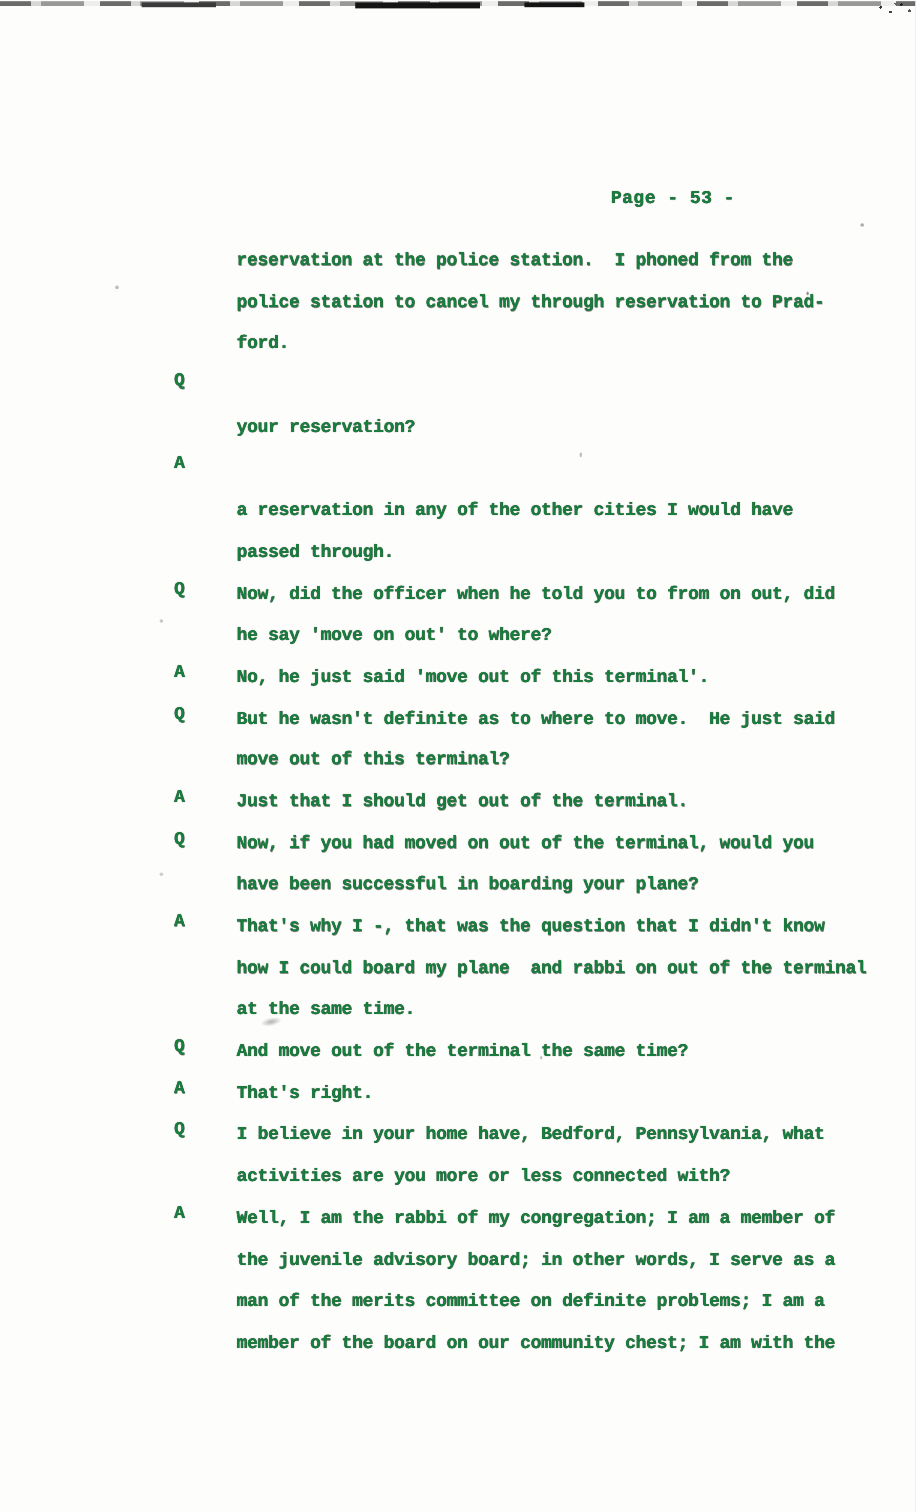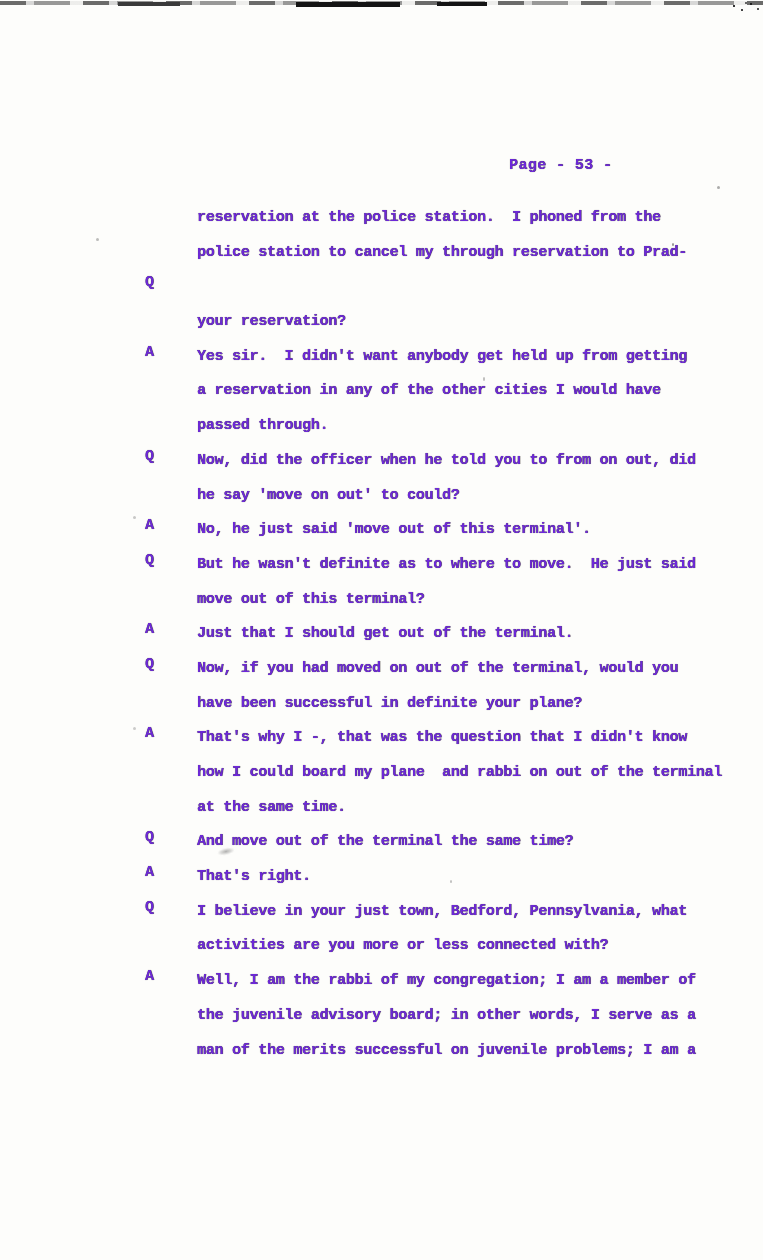--- a/index.html
+++ b/index.html
@@ -3,21 +3,21 @@
 <meta charset="utf-8">
 <style>
   html,body{margin:0;padding:0;background:#e8e8e8;}
   .page{
     position:relative;
     width:763px;height:1260px;
     margin:0 auto;
     background:#fdfdfb;
     overflow:hidden;
     font-family:"Liberation Mono", monospace;
-    color:#6d28d9;
+    color:#15803d;
   }
   
   .scan-edge{
     position:absolute;top:1px;left:0;width:100%;height:4px;
     background:repeating-linear-gradient(90deg,
       rgba(45,45,45,.70) 0 26px,
       rgba(130,130,130,.30) 26px 34px,
       rgba(70,70,70,.55) 34px 70px,
       rgba(170,170,170,.18) 70px 83px);
     filter:blur(.4px);
@@ -85,45 +85,48 @@
   <div class="transcript">
       <div class="row">
         <span class="speaker"></span>
         <span class="text">reservation at the police station.  I phoned from the</span>
       </div>
       <div class="row">
         <span class="speaker"></span>
         <span class="text">police station to cancel my through reservation to Prad-</span>
       </div>
       <div class="row">
+        <span class="speaker"></span>
+        <span class="text">ford.</span>
+      </div>
+      <div class="row">
         <span class="speaker">Q</span>
       </div>
       <div class="row">
         <span class="speaker"></span>
         <span class="text">your reservation?</span>
       </div>
       <div class="row">
         <span class="speaker">A</span>
-        <span class="text">Yes sir.  I didn't want anybody get held up from getting</span>
       </div>
       <div class="row">
         <span class="speaker"></span>
         <span class="text">a reservation in any of the other cities I would have</span>
       </div>
       <div class="row">
         <span class="speaker"></span>
         <span class="text">passed through.</span>
       </div>
       <div class="row">
         <span class="speaker">Q</span>
         <span class="text">Now, did the officer when he told you to from on out, did</span>
       </div>
       <div class="row">
         <span class="speaker"></span>
-        <span class="text">he say 'move on out' to could?</span>
+        <span class="text">he say 'move on out' to where?</span>
       </div>
       <div class="row">
         <span class="speaker">A</span>
         <span class="text">No, he just said 'move out of this terminal'.</span>
       </div>
       <div class="row">
         <span class="speaker">Q</span>
         <span class="text">But he wasn't definite as to where to move.  He just said</span>
       </div>
       <div class="row">
@@ -133,21 +136,21 @@
       <div class="row">
         <span class="speaker">A</span>
         <span class="text">Just that I should get out of the terminal.</span>
       </div>
       <div class="row">
         <span class="speaker">Q</span>
         <span class="text">Now, if you had moved on out of the terminal, would you</span>
       </div>
       <div class="row">
         <span class="speaker"></span>
-        <span class="text">have been successful in definite your plane?</span>
+        <span class="text">have been successful in boarding your plane?</span>
       </div>
       <div class="row">
         <span class="speaker">A</span>
         <span class="text">That's why I -, that was the question that I didn't know</span>
       </div>
       <div class="row">
         <span class="speaker"></span>
         <span class="text">how I could board my plane  and rabbi on out of the terminal</span>
       </div>
       <div class="row">
@@ -157,37 +160,41 @@
       <div class="row">
         <span class="speaker">Q</span>
         <span class="text">And move out of the terminal the same time?</span>
       </div>
       <div class="row">
         <span class="speaker">A</span>
         <span class="text">That's right.</span>
       </div>
       <div class="row">
         <span class="speaker">Q</span>
-        <span class="text">I believe in your just town, Bedford, Pennsylvania, what</span>
+        <span class="text">I believe in your home have, Bedford, Pennsylvania, what</span>
       </div>
       <div class="row">
         <span class="speaker"></span>
         <span class="text">activities are you more or less connected with?</span>
       </div>
       <div class="row">
         <span class="speaker">A</span>
         <span class="text">Well, I am the rabbi of my congregation; I am a member of</span>
       </div>
       <div class="row">
         <span class="speaker"></span>
         <span class="text">the juvenile advisory board; in other words, I serve as a</span>
       </div>
       <div class="row">
         <span class="speaker"></span>
-        <span class="text">man of the merits successful on juvenile problems; I am a</span>
+        <span class="text">man of the merits committee on definite problems; I am a</span>
+      </div>
+      <div class="row">
+        <span class="speaker"></span>
+        <span class="text">member of the board on our community chest; I am with the</span>
       </div>
     </div>
 
   <div class="speck sp1"></div>
   <div class="speck sp2"></div>
   <div class="speck sp3"></div>
   <div class="speck sp4"></div>
   <div class="speck sp5"></div>
   <div class="speck sp6"></div>
   <div class="speck sp7"></div>

